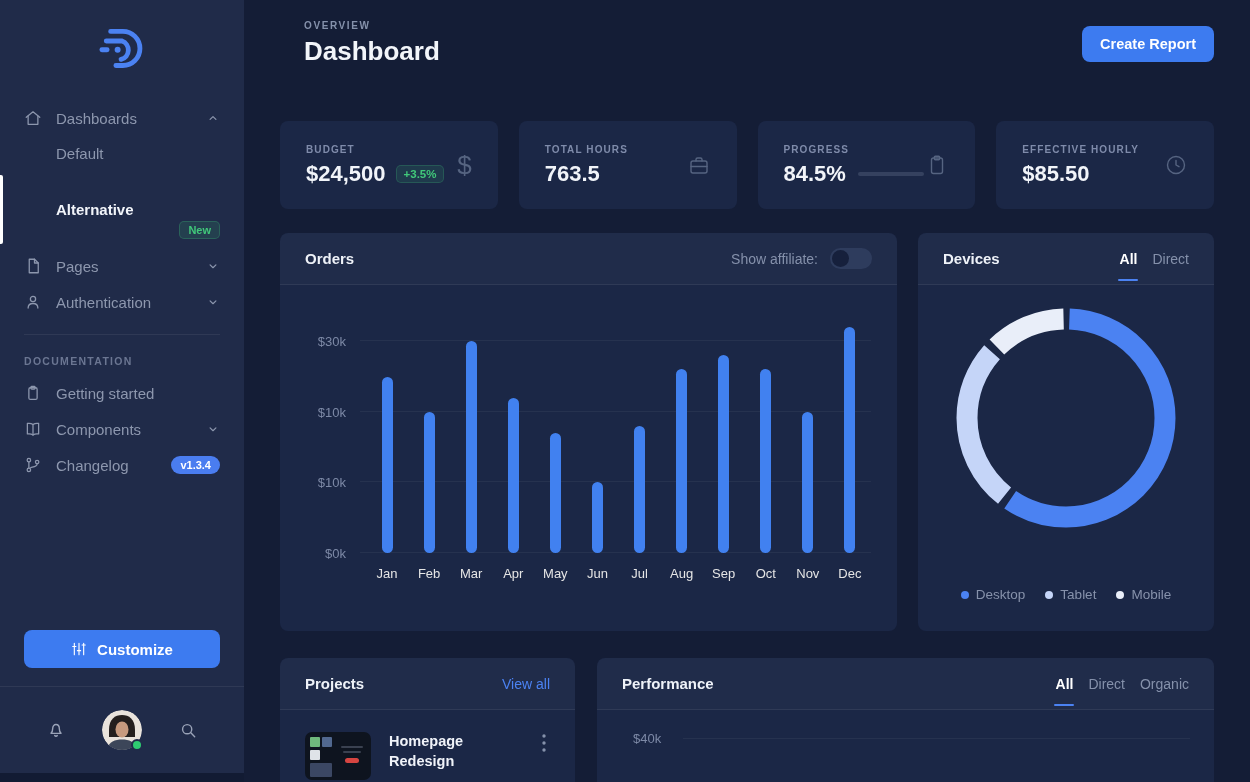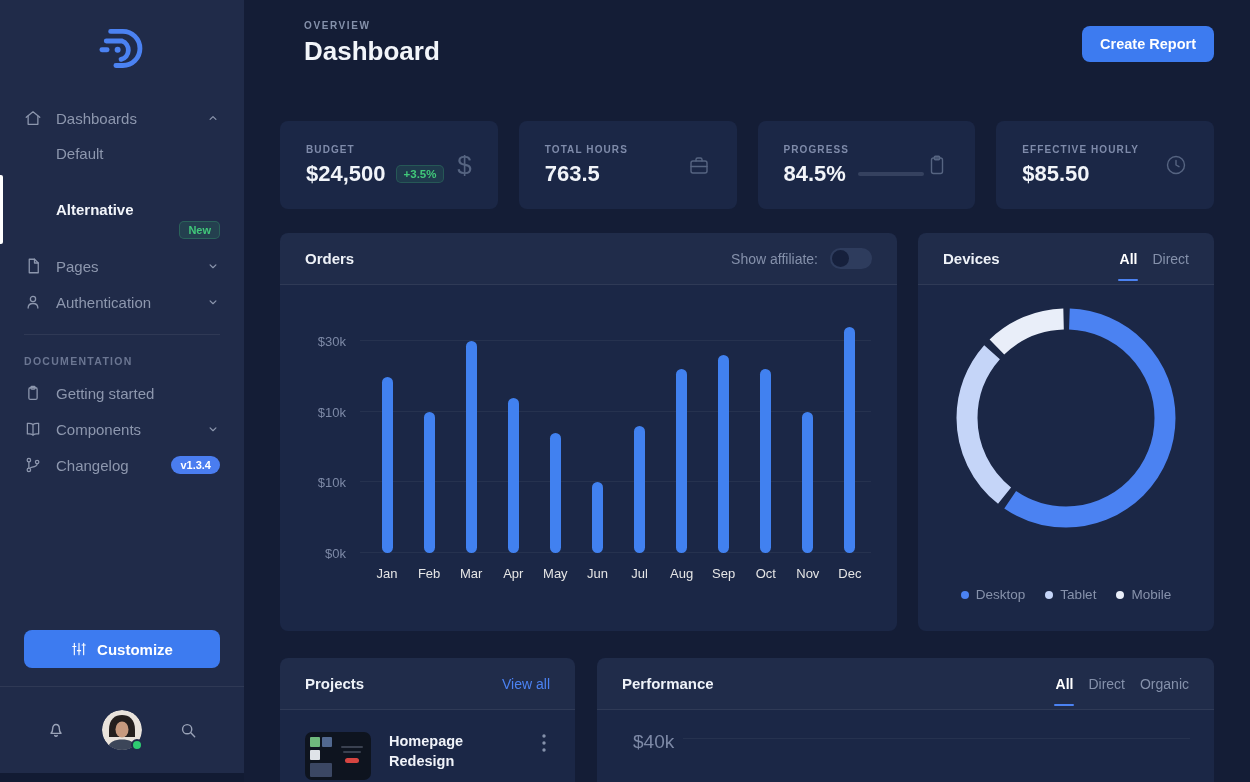--- a/index.html
+++ b/index.html
@@ -96,21 +96,21 @@
   .bottom-row { display:flex; gap:22px; margin-top:27px; }
   .projects-card { width:295px; height:280px; }
   .performance-card { flex:1; height:280px; }
   .view-all { font-size:14px; color:#4b82f2; cursor:pointer; }
   .proj-item { display:flex; align-items:flex-start; gap:18px; padding:22px 25px; }
   .proj-thumb { width:66px; height:48px; border-radius:7px; background:#0e141f; position:relative; overflow:hidden; flex-shrink:0; }
   .pt-tile { position:absolute; border-radius:1px; }
   .proj-name { font-size:14.5px; font-weight:700; color:#f0f3f9; line-height:1.35; flex:1; }
   .kebab { margin-left:auto; color:#8591ab; cursor:pointer; padding:2px 4px; }
   .p-body { position:relative; height:220px; }
-  .p-ylab { position:absolute; left:36px; top:21px; font-size:19px; color:#7d89a6; }
+  .p-ylab { position:absolute; left:36px; top:21px; font-size:13px; color:#7d89a6; }
   .p-grid { position:absolute; left:86px; right:24px; top:28px; height:1px; background:rgba(255,255,255,.05); }
 </style>
 </head>
 <body>
 
 <aside class="sidebar">
   <div class="logo-wrap">
     <svg width="56" height="56" viewBox="0 0 64 64">
       <g stroke="#4b82f2" stroke-width="5.5" fill="none" stroke-linecap="round">
         <path d="M19 13 H33 A19.5 19.5 0 0 1 33 52 H25"></path>

